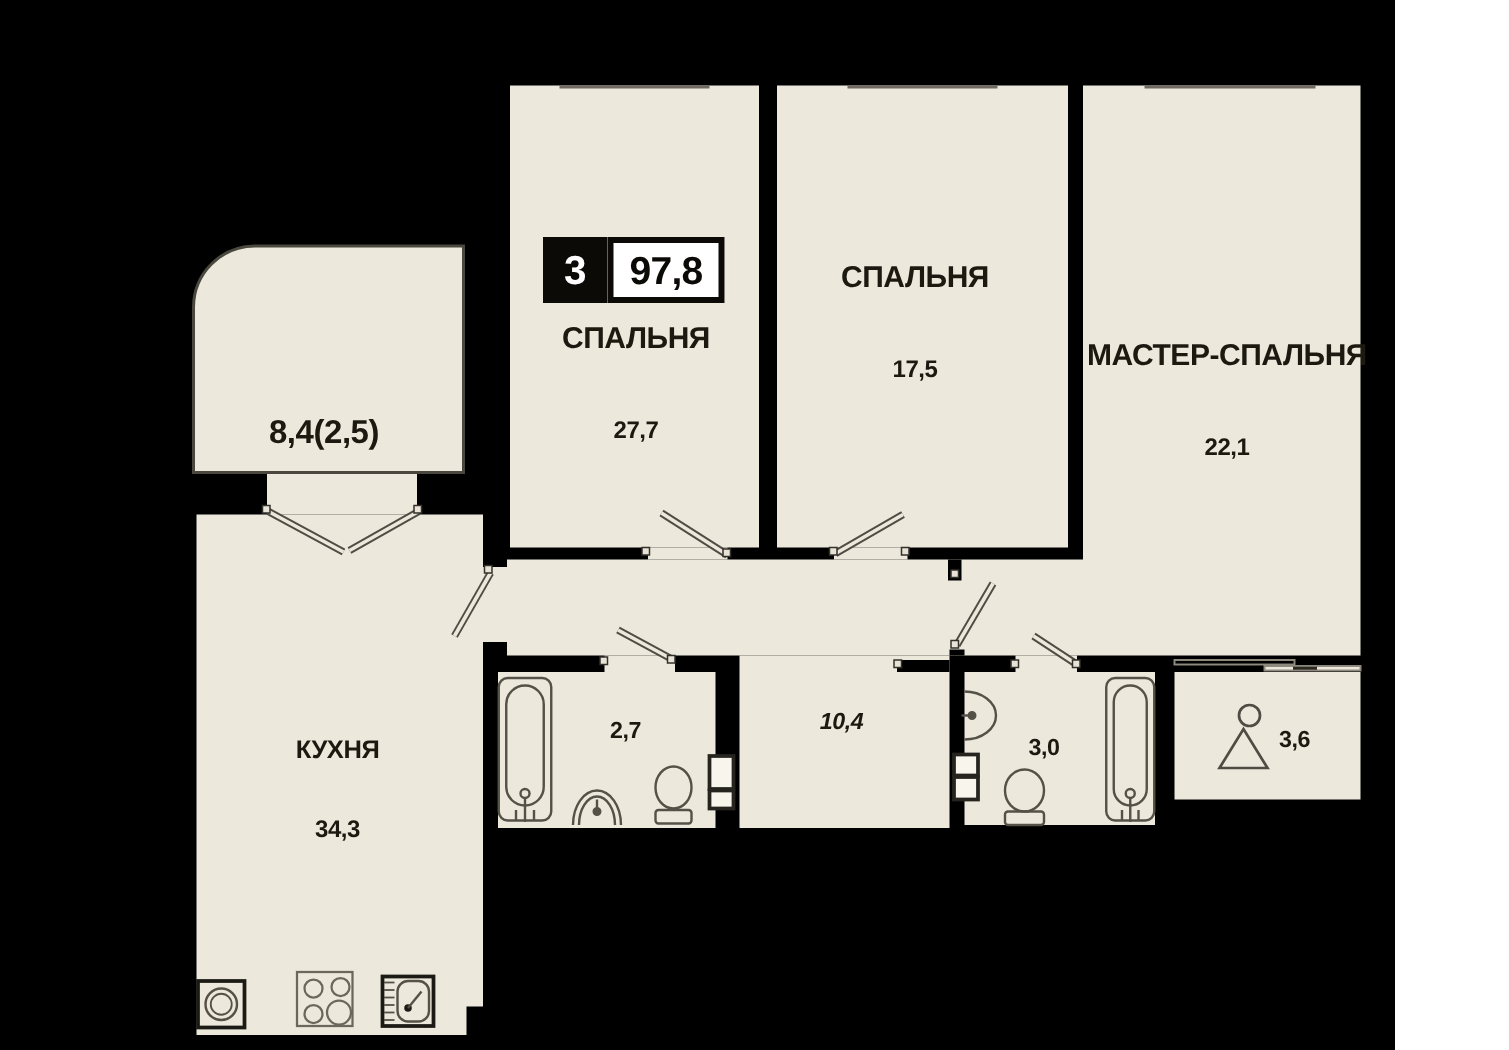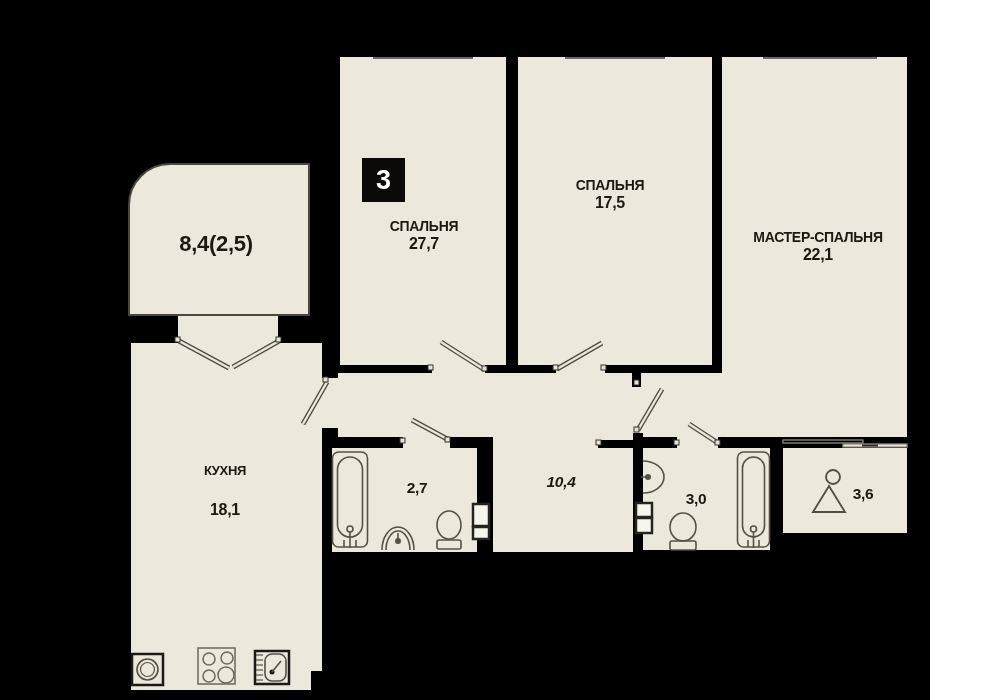--- a/index.html
+++ b/index.html
@@ -6,22 +6,22 @@
     --cream:#ECE8DC; --ink:#1b1910; --line:#555147; --wall:#000000;
   }
   html,body{margin:0;padding:0;background:#fff;}
   #plan{position:relative;width:1006px;height:700px;background:#ffffff;overflow:hidden;
         font-family:"Liberation Sans", sans-serif;}
   .canvas{position:absolute;left:0;top:0;width:930px;height:700px;background:var(--wall);}
   .room{position:absolute;background:var(--cream);box-sizing:border-box;}
   .black{position:absolute;background:var(--wall);}
   .lbl{position:absolute;transform:translate(-50%,-50%);color:var(--ink);
        font-weight:bold;white-space:nowrap;letter-spacing:-0.3px;text-align:center;line-height:1;}
-  .name{font-size:14px;}
-  .area{font-size:16px;}
+  .name{font-size:20px;}
+  .area{font-size:16px;margin-top:44px;}
   .small{font-size:15.5px;}
   
   .badge{position:absolute;left:362px;top:158px;display:flex;}
   .badge .nrooms{width:43px;height:44px;background:#0b0a07;color:#ffffff;
       font-size:27px;font-weight:bold;display:flex;align-items:center;justify-content:center;}
   .badge .tarea{width:78px;height:44px;background:#ffffff;color:#0b0a07;box-sizing:border-box;
       border:4px solid #0b0a07;font-size:26px;font-weight:bold;
       display:flex;align-items:center;justify-content:center;letter-spacing:-0.5px;}
   svg.overlay{position:absolute;left:0;top:0;pointer-events:none;}
 </style>
@@ -185,28 +185,29 @@
           <line x1="256" y1="680" x2="263" y2="680"></line>
       </g>
       <rect x="265" y="654" width="21" height="27" rx="7" stroke-width="1.6" stroke="#555147"></rect>
       <circle cx="272" cy="672" r="2.5" fill="#1c1a14" stroke="none"></circle>
       <line x1="272" y1="672" x2="281" y2="661" stroke-width="1.6" stroke="#555147"></line>
     </g>
   </svg>
 
   <div class="badge">
     <div class="nrooms">3</div>
+    <div class="tarea">97,8</div>
   </div>
 
   <div class="lbl area" style="left:216px;top:244px;font-size:22px;">8,4(2,5)</div>
   <div class="lbl name" style="left:424px;top:226px;">СПАЛЬНЯ</div>
   <div class="lbl area" style="left:424px;top:244px;">27,7</div>
   <div class="lbl name" style="left:610px;top:185px;">СПАЛЬНЯ</div>
   <div class="lbl area" style="left:610px;top:203px;">17,5</div>
   <div class="lbl name" style="left:818px;top:237px;">МАСТЕР-СПАЛЬНЯ</div>
   <div class="lbl area" style="left:818px;top:255px;">22,1</div>
-  <div class="lbl name" style="left:225px;top:470px;font-size:13px;">КУХНЯ</div>
-  <div class="lbl area" style="left:225px;top:510px;">18,1</div>
+  <div class="lbl name" style="left:225px;top:500px;font-size:17px;">КУХНЯ</div>
+  <div class="lbl area" style="left:225px;top:510px;">34,3</div>
   <div class="lbl small" style="left:417px;top:488px;">2,7</div>
   <div class="lbl small" style="left:561px;top:482px;font-style:italic;">10,4</div>
   <div class="lbl small" style="left:696px;top:499px;">3,0</div>
   <div class="lbl small" style="left:863px;top:494px;">3,6</div>
 </div>
 
 </body></html>

